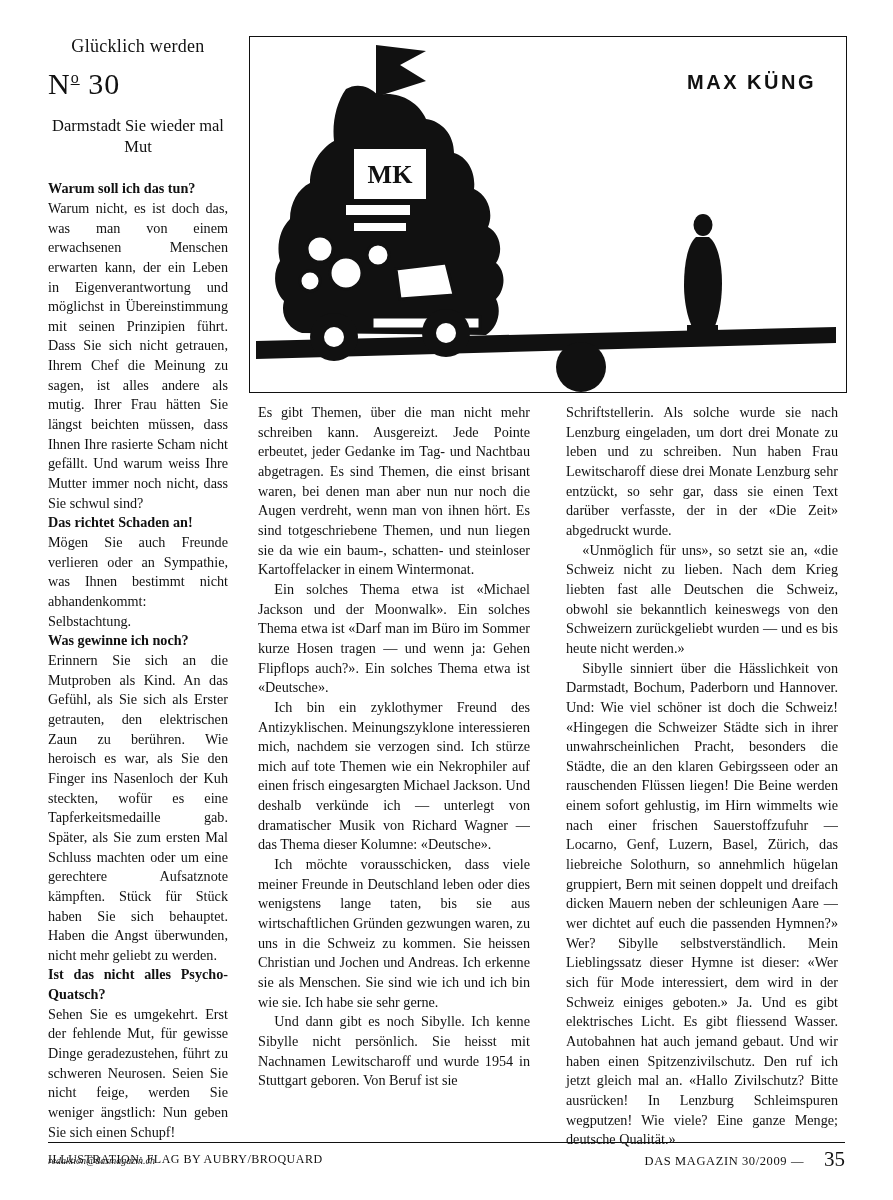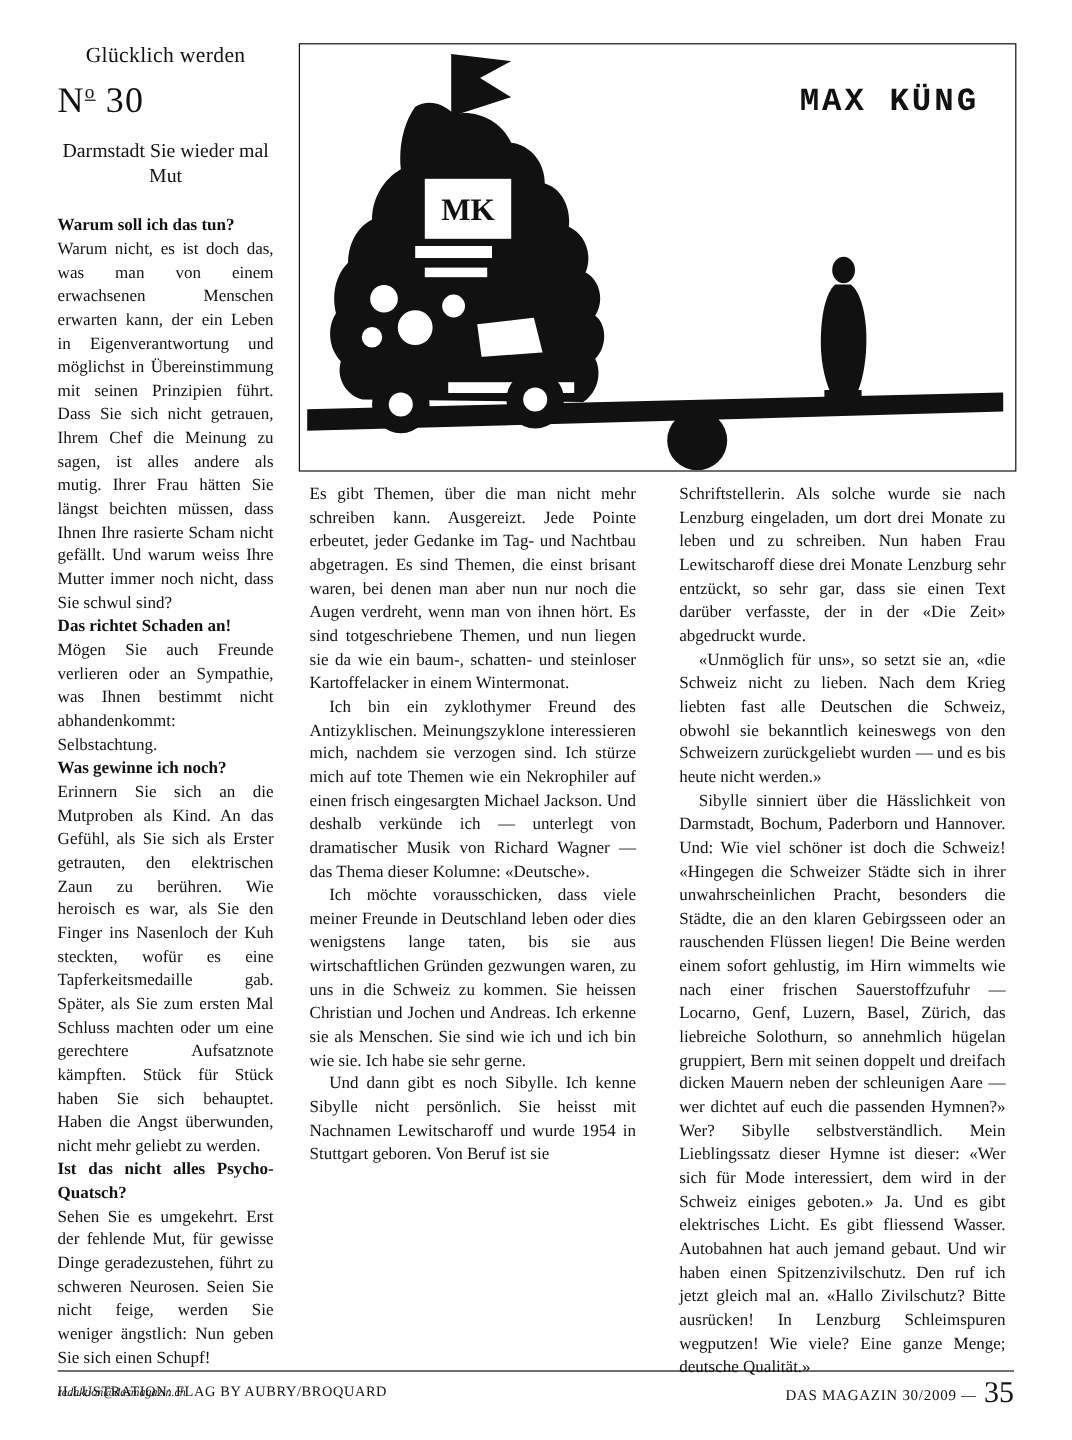--- a/index.html
+++ b/index.html
@@ -79,24 +79,24 @@
     width: 596px;
     height: 355px;
     border: 1px solid #111;
     background: #fff;
     overflow: hidden;
   }
   .byline {
     position: absolute;
     right: 30px;
     top: 34px;
-    font-size: 27px;
+    font-size: 20px;
     letter-spacing: 2.5px;
     font-weight: bold;
-    font-family: Liberation Mono, monospace;
+    font-family: Liberation Sans, sans-serif;
     margin-left: 32px;
   }
   .art-svg { position: absolute; left: 0; top: 0; }
 
   
   .body-cols {
     position: absolute;
     left: 258px;
     top: 403px;
     width: 580px;
@@ -133,23 +133,23 @@
   }
   .folio {
     position: absolute;
     right: 48px;
     top: 1147px;
     font-size: 12.5px;
     letter-spacing: 0.6px;
     text-align: right;
   }
   .folio .pg {
-    font-size: 25px;
+    font-size: 21px;
     letter-spacing: 0;
-    margin-left: 6px;
+    margin-left: 20px;
     vertical-align: -1px;
   }
 </style>
 </head>
 <body>
 
 <div class="page">
 
   <div class="left-col">
     <div class="kicker">Glücklich werden</div>
@@ -211,20 +211,21 @@
         <circle cx="196" cy="296" r="24" fill="#111"></circle>
         <circle cx="196" cy="296" r="10" fill="#fff"></circle>
       </g>
     </svg>
     <div class="byline">MAX KÜNG</div>
   </div>
 
   <div class="body-cols">
     <div class="col c1">
       <p class="first">Es gibt Themen, über die man nicht mehr schreiben kann. Ausgereizt. Jede Pointe erbeutet, jeder Gedanke im Tag- und Nachtbau abgetragen. Es sind Themen, die einst brisant waren, bei denen man aber nun nur noch die Augen verdreht, wenn man von ihnen hört. Es sind totgeschriebene Themen, und nun liegen sie da wie ein baum-, schatten- und steinloser Kartoffelacker in einem Wintermonat.</p>
+      <p>Ein solches Thema etwa ist «Michael Jackson und der Moonwalk». Ein solches Thema etwa ist «Darf man im Büro im Sommer kurze Hosen tragen — und wenn ja: Gehen Flipflops auch?». Ein solches Thema etwa ist «Deutsche».</p>
       <p>Ich bin ein zyklothymer Freund des Antizyklischen. Meinungszyklone interessieren mich, nachdem sie verzogen sind. Ich stürze mich auf tote Themen wie ein Nekrophiler auf einen frisch eingesargten Michael Jackson. Und deshalb verkünde ich — unterlegt von dramatischer Musik von Richard Wagner — das Thema dieser Kolumne: «Deutsche».</p>
       <p>Ich möchte vorausschicken, dass viele meiner Freunde in Deutschland leben oder dies wenigstens lange taten, bis sie aus wirtschaftlichen Gründen gezwungen waren, zu uns in die Schweiz zu kommen. Sie heissen Christian und Jochen und Andreas. Ich erkenne sie als Menschen. Sie sind wie ich und ich bin wie sie. Ich habe sie sehr gerne.</p>
       <p>Und dann gibt es noch Sibylle. Ich kenne Sibylle nicht persönlich. Sie heisst mit Nachnamen Lewitscharoff und wurde 1954 in Stuttgart geboren. Von Beruf ist sie</p>
     </div>
     <div class="col c2">
       <p class="first">Schriftstellerin. Als solche wurde sie nach Lenzburg eingeladen, um dort drei Monate zu leben und zu schreiben. Nun haben Frau Lewitscharoff diese drei Monate Lenzburg sehr entzückt, so sehr gar, dass sie einen Text darüber verfasste, der in der «Die Zeit» abgedruckt wurde.</p>
       <p>«Unmöglich für uns», so setzt sie an, «die Schweiz nicht zu lieben. Nach dem Krieg liebten fast alle Deutschen die Schweiz, obwohl sie bekanntlich keineswegs von den Schweizern zurückgeliebt wurden — und es bis heute nicht werden.»</p>
       <p>Sibylle sinniert über die Hässlichkeit von Darmstadt, Bochum, Paderborn und Hannover. Und: Wie viel schöner ist doch die Schweiz! «Hingegen die Schweizer Städte sich in ihrer unwahrscheinlichen Pracht, besonders die Städte, die an den klaren Gebirgsseen oder an rauschenden Flüssen liegen! Die Beine werden einem sofort gehlustig, im Hirn wimmelts wie nach einer frischen Sauerstoffzufuhr — Locarno, Genf, Luzern, Basel, Zürich, das liebreiche Solothurn, so annehmlich hügelan gruppiert, Bern mit seinen doppelt und dreifach dicken Mauern neben der schleunigen Aare — wer dichtet auf euch die passenden Hymnen?» Wer? Sibylle selbstverständlich. Mein Lieblingssatz dieser Hymne ist dieser: «Wer sich für Mode interessiert, dem wird in der Schweiz einiges geboten.» Ja. Und es gibt elektrisches Licht. Es gibt fliessend Wasser. Autobahnen hat auch jemand gebaut. Und wir haben einen Spitzenzivilschutz. Den ruf ich jetzt gleich mal an. «Hallo Zivilschutz? Bitte ausrücken! In Lenzburg Schleimspuren wegputzen! Wie viele? Eine ganze Menge; deutsche Qualität.»</p>
     </div>
   </div>

